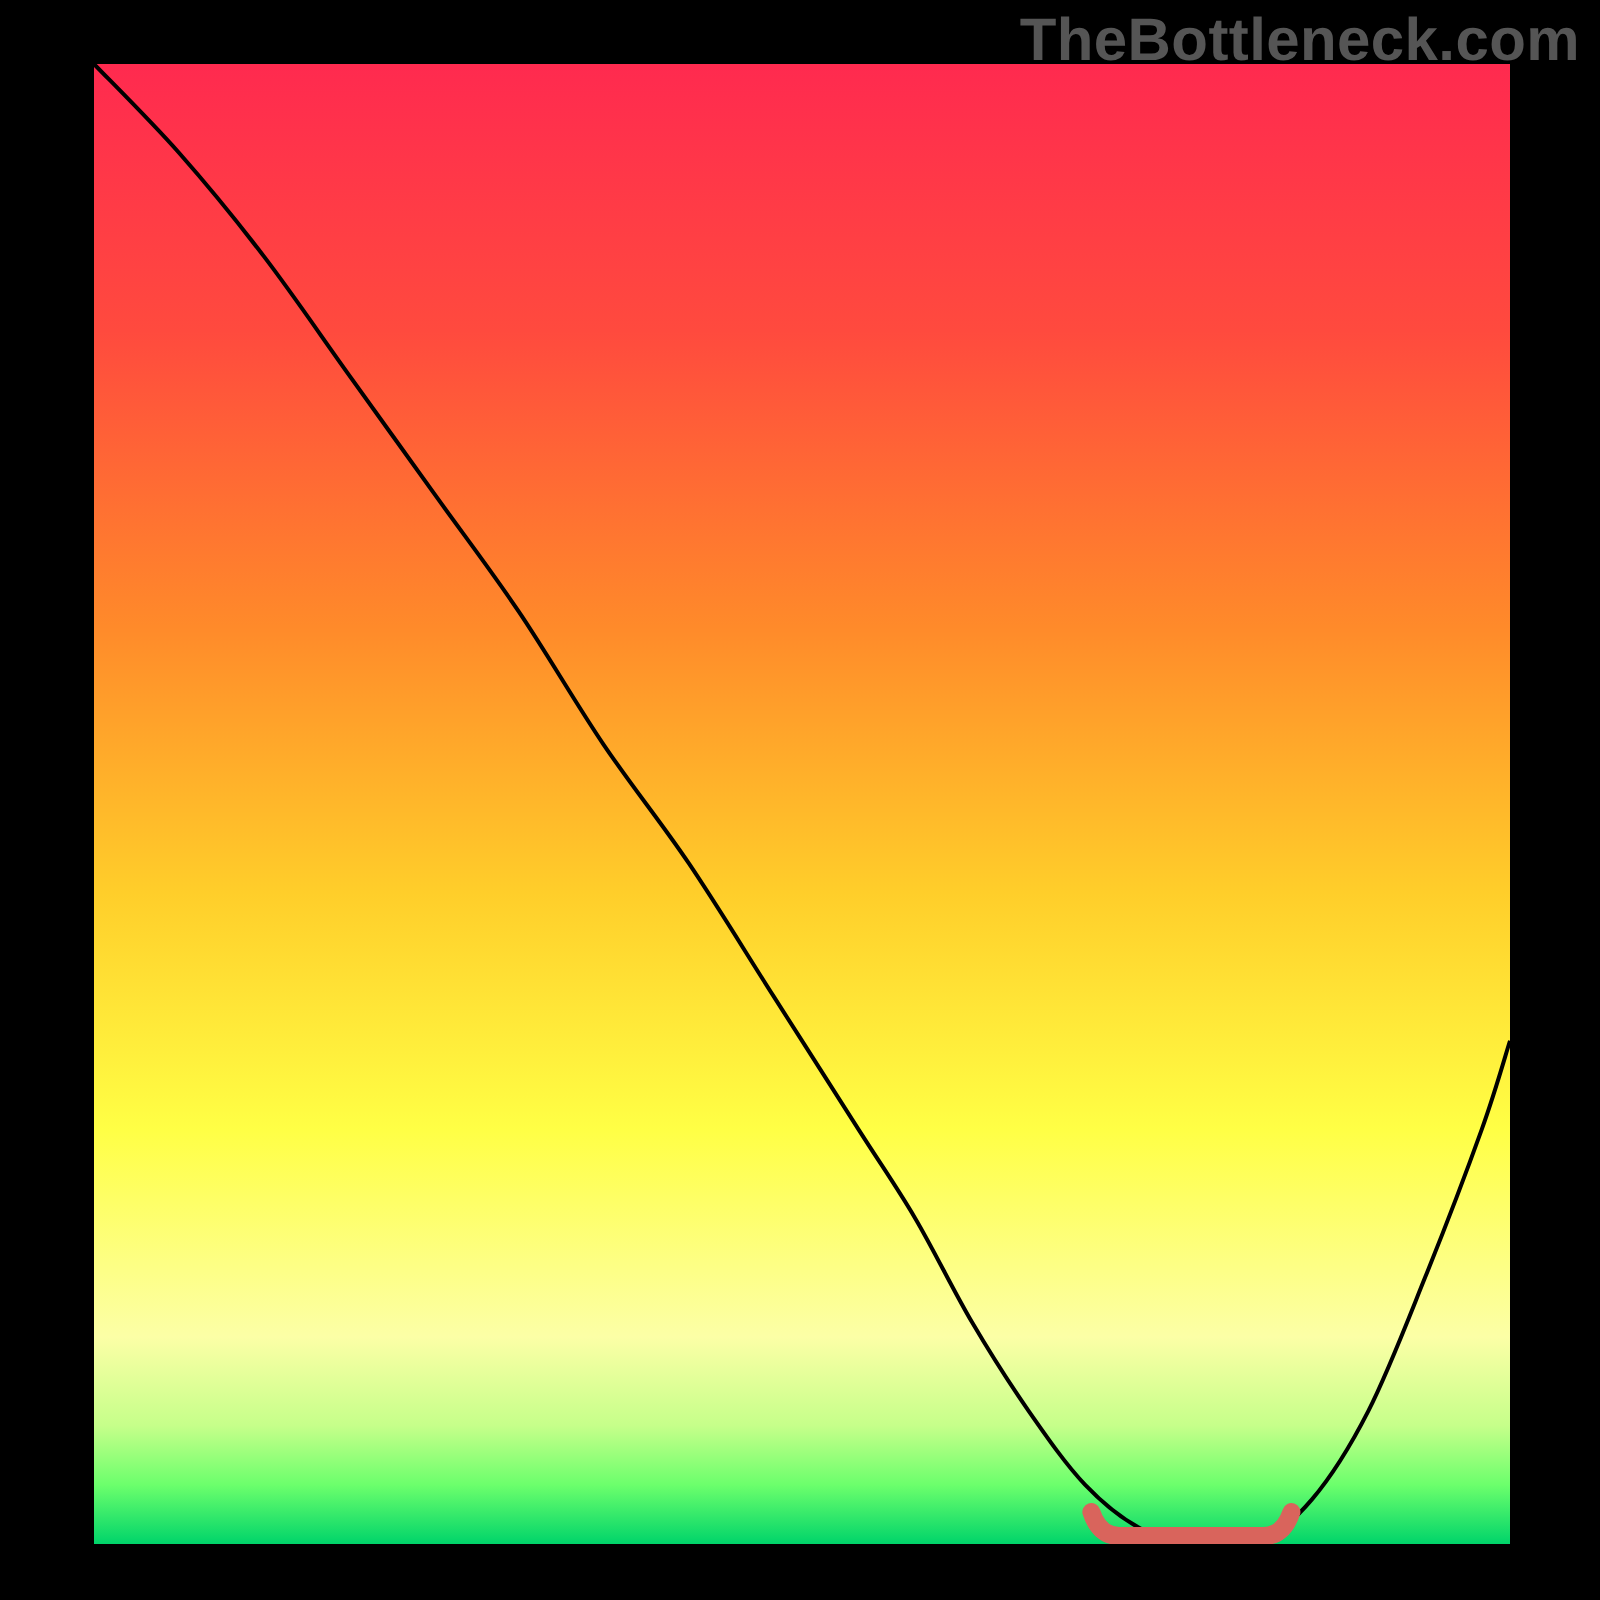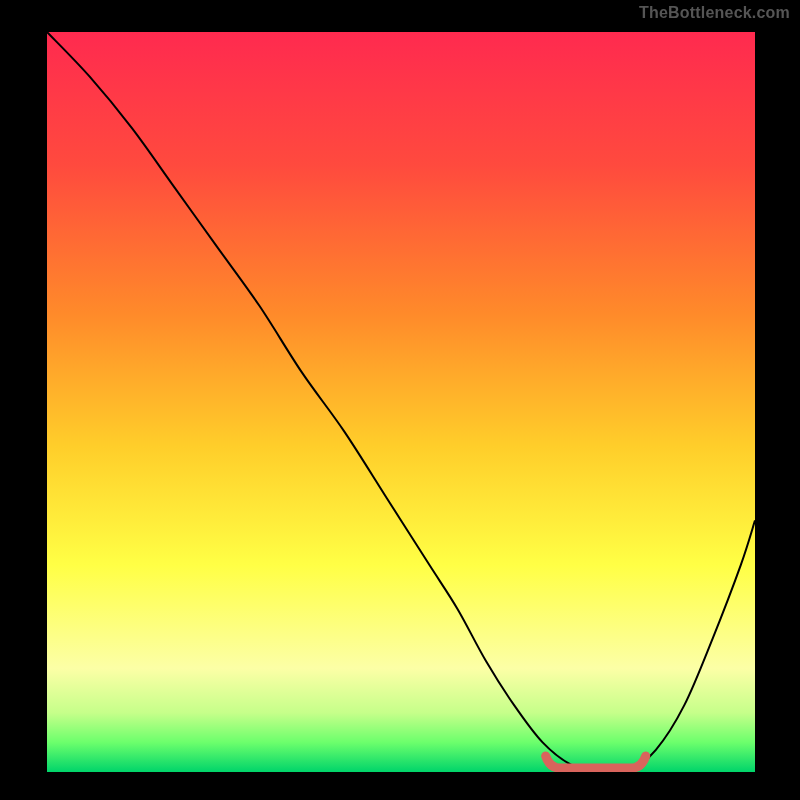--- a/index.html
+++ b/index.html
@@ -15,21 +15,21 @@
     position: relative;
     width: 800px;
     height: 800px;
     background: #000;
   }
   .watermark {
     position: absolute;
     top: 4px;
     right: 10px;
     color: #555;
-    font-size: 16px;
+    font-size: 30px;
     font-weight: 600;
     letter-spacing: 0.2px;
   }
   .plot-area {
     position: absolute;
     left: 47px;
     top: 32px;
     width: 708px;
     height: 740px;
   }

